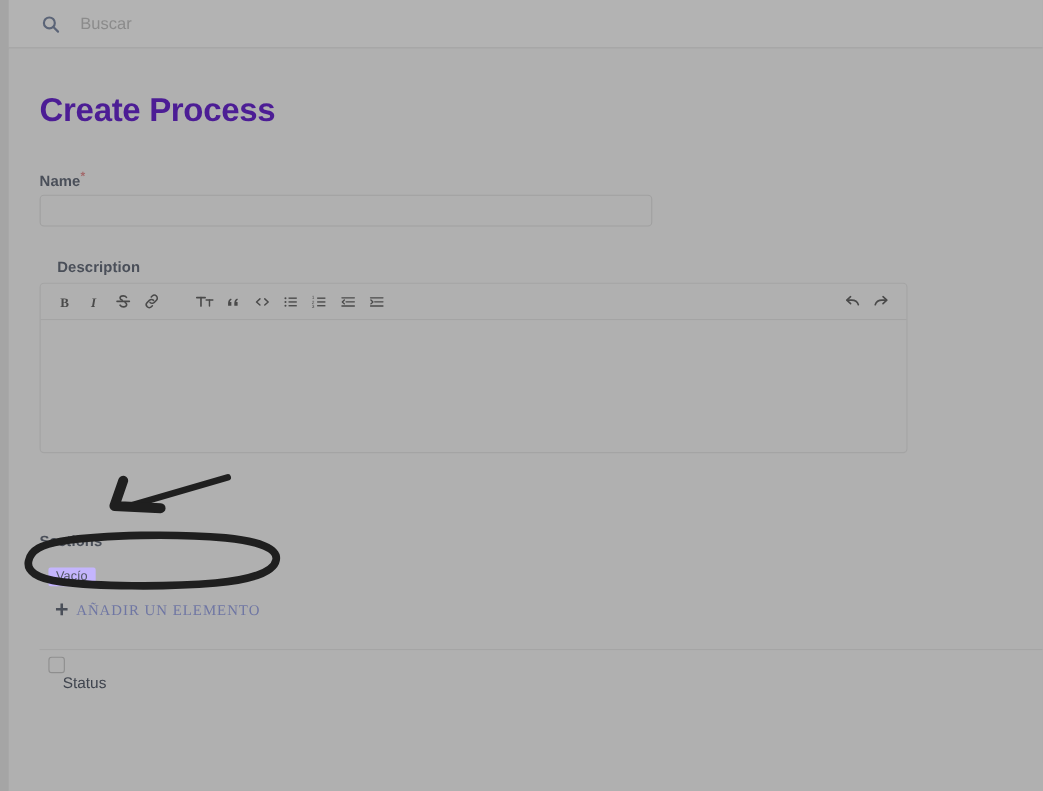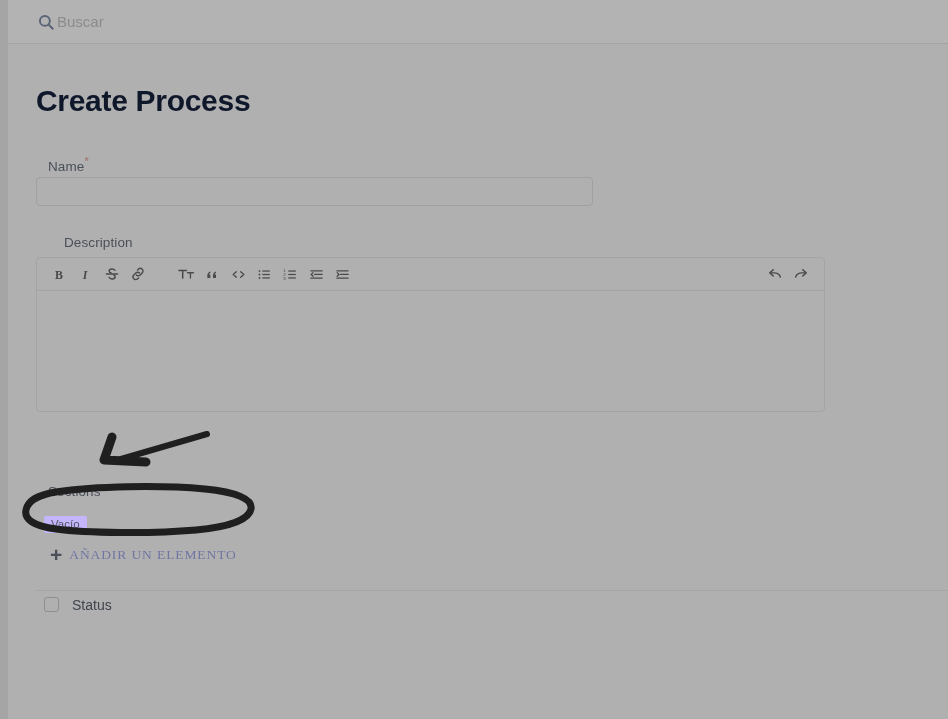--- a/index.html
+++ b/index.html
@@ -30,47 +30,47 @@
     display: flex; align-items: center;
   }
   #search-icon {
     margin-left: 29px;
     width: 18px; height: 18px;
     display: block; color: #5b6477;
     flex: none;
   }
   #search-input {
     flex: 1;
+    margin-left: 16px;
     border: none; outline: none; background: transparent;
     font-family: "Liberation Sans", sans-serif;
     font-size: 15px; color: #3d4451;
     height: 44px;
   }
   #search-input::placeholder { color: #8b8b8b; }
 
   
   #content {
     position: absolute; left: 8px; top: 45px;
     width: 940px; height: 674px;
     background: #b0b0b0;
     overflow: hidden;
   }
 
   #page-title {
     position: absolute; left: 28px; top: 39px;
     font-size: 30px; font-weight: bold;
-    color: #0f172a; letter-spacing: -0.3px;
+    color: #4c1d95; letter-spacing: -0.3px;
     white-space: nowrap;
   }
 
   .field-label {
-    font-size: 13.5px; font-weight: normal;
+    font-size: 13.5px; font-weight: bold;
     color: #4a4f59;
     letter-spacing: 0.1px;
-    margin-left: 12px;
   }
   .req-star { color: #a4696b; font-size: 11px; vertical-align: super; }
 
   
   #name-label { position: absolute; left: 28px; top: 110px; }
   #name-input {
     position: absolute; left: 28px; top: 132px;
     width: 557px; height: 29px;
     background: #b0b0b0;
     border: 1px solid #a0a0a0;
@@ -136,21 +136,21 @@
   #add-element-label {
     color: #6f76a3;
     font-size: 13.5px;
     letter-spacing: 0.9px;
     font-family: Liberation Serif, serif;
   }
 
   
   #status-row {
     position: absolute; left: 36px; top: 552px;
-    display: flex; 
+    display: flex;  flex-direction: column;
   }
   #status-checkbox {
     width: 15px; height: 15px;
     border: 1px solid #8e8e8e;
     border-radius: 3px;
     background: #b0b0b0;
     appearance: none; -webkit-appearance: none;
     margin: 0; cursor: pointer;
   }
   #status-label {

